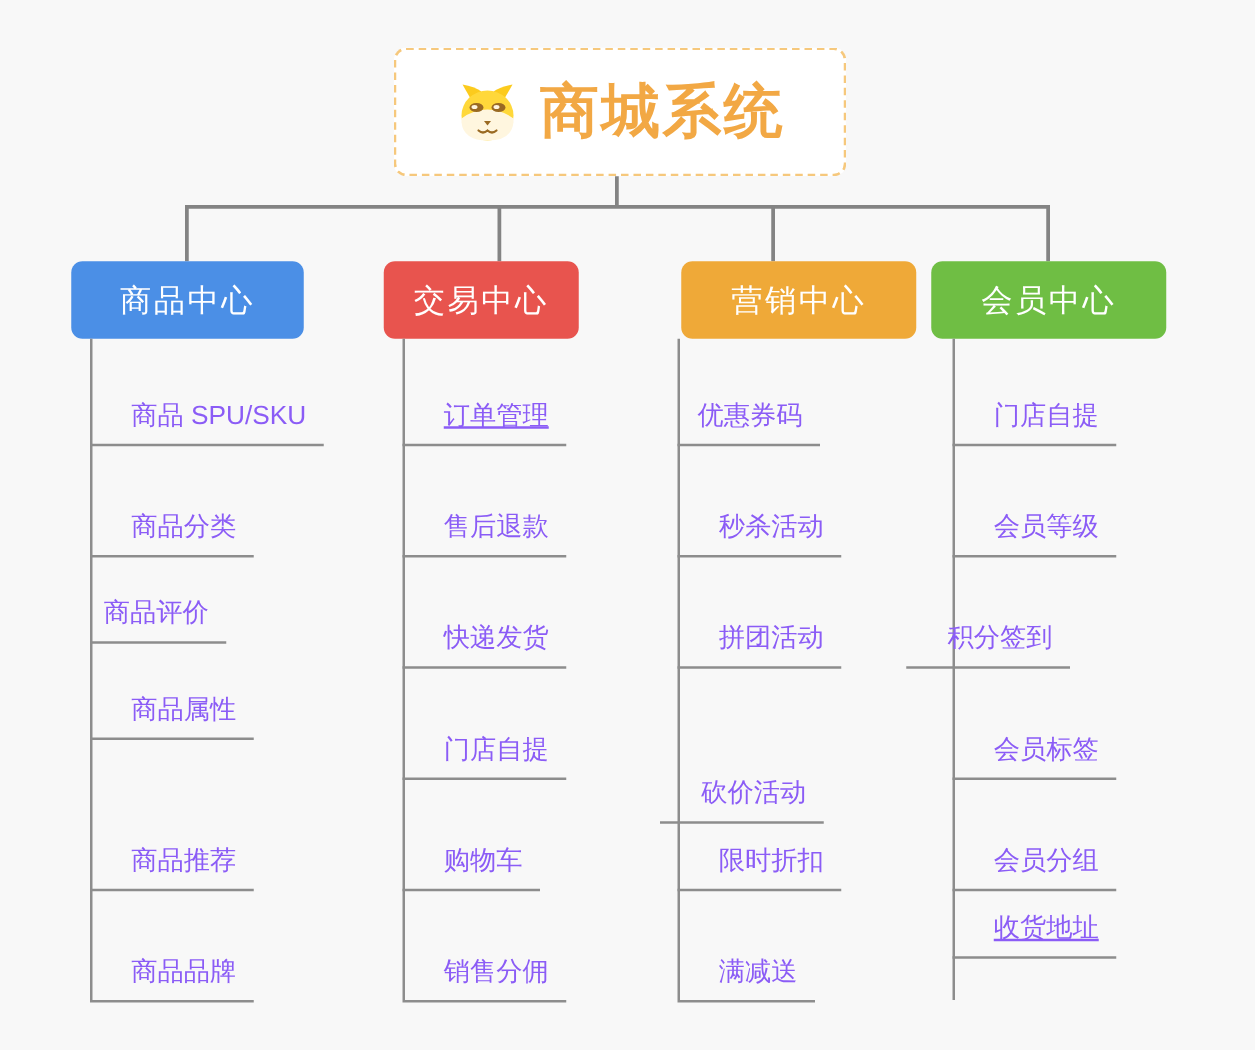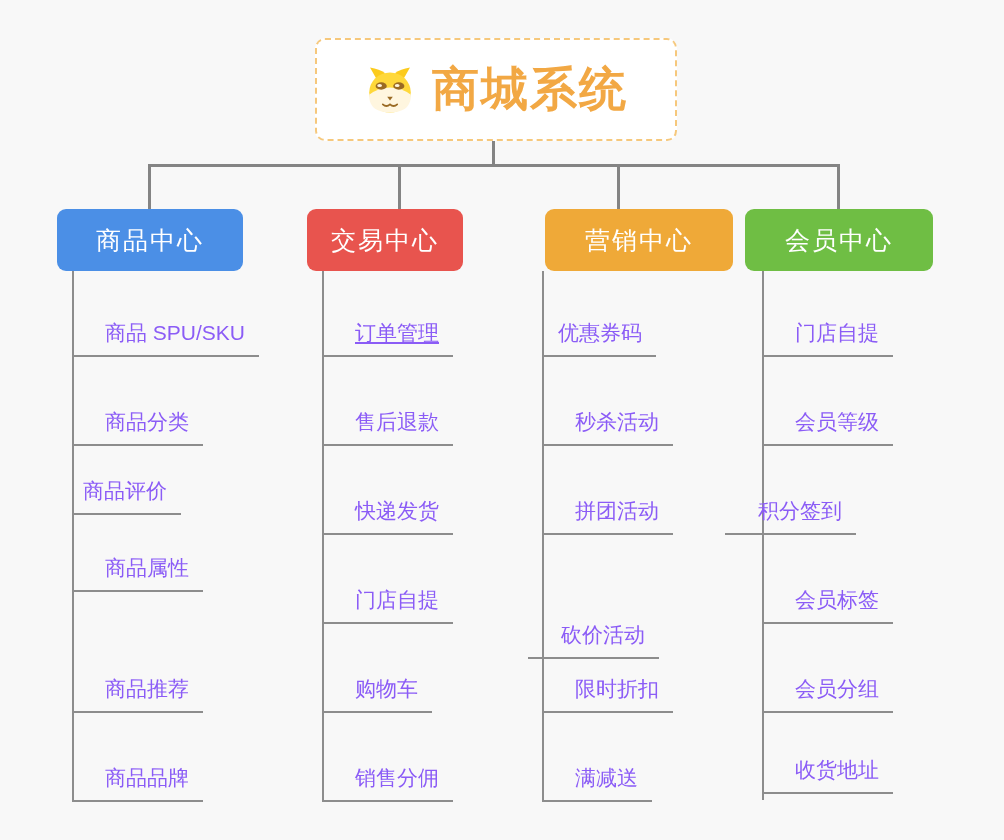--- a/index.html
+++ b/index.html
@@ -89,13 +89,13 @@
 <div class="leaf" style="left:542px;top:497px;">拼团活动</div>
 <div class="leaf" style="left:528px;top:586px;margin-top:35px;">砍价活动</div>
 <div class="leaf" style="left:542px;top:675px;">限时折扣</div>
 <div class="leaf" style="left:542px;top:764px;">满减送</div>
 
 <div class="leaf" style="left:762px;top:319px;">门店自提</div>
 <div class="leaf" style="left:762px;top:408px;">会员等级</div>
 <div class="leaf" style="left:725px;top:497px;">积分签到</div>
 <div class="leaf" style="left:762px;top:586px;">会员标签</div>
 <div class="leaf" style="left:762px;top:675px;">会员分组</div>
-<div class="leaf" style="left:762px;top:756px;">收货地址</div>
+<div class="leaf" style="left:762px;top:729px;text-decoration:underline;">收货地址</div>
 
 </body></html>

